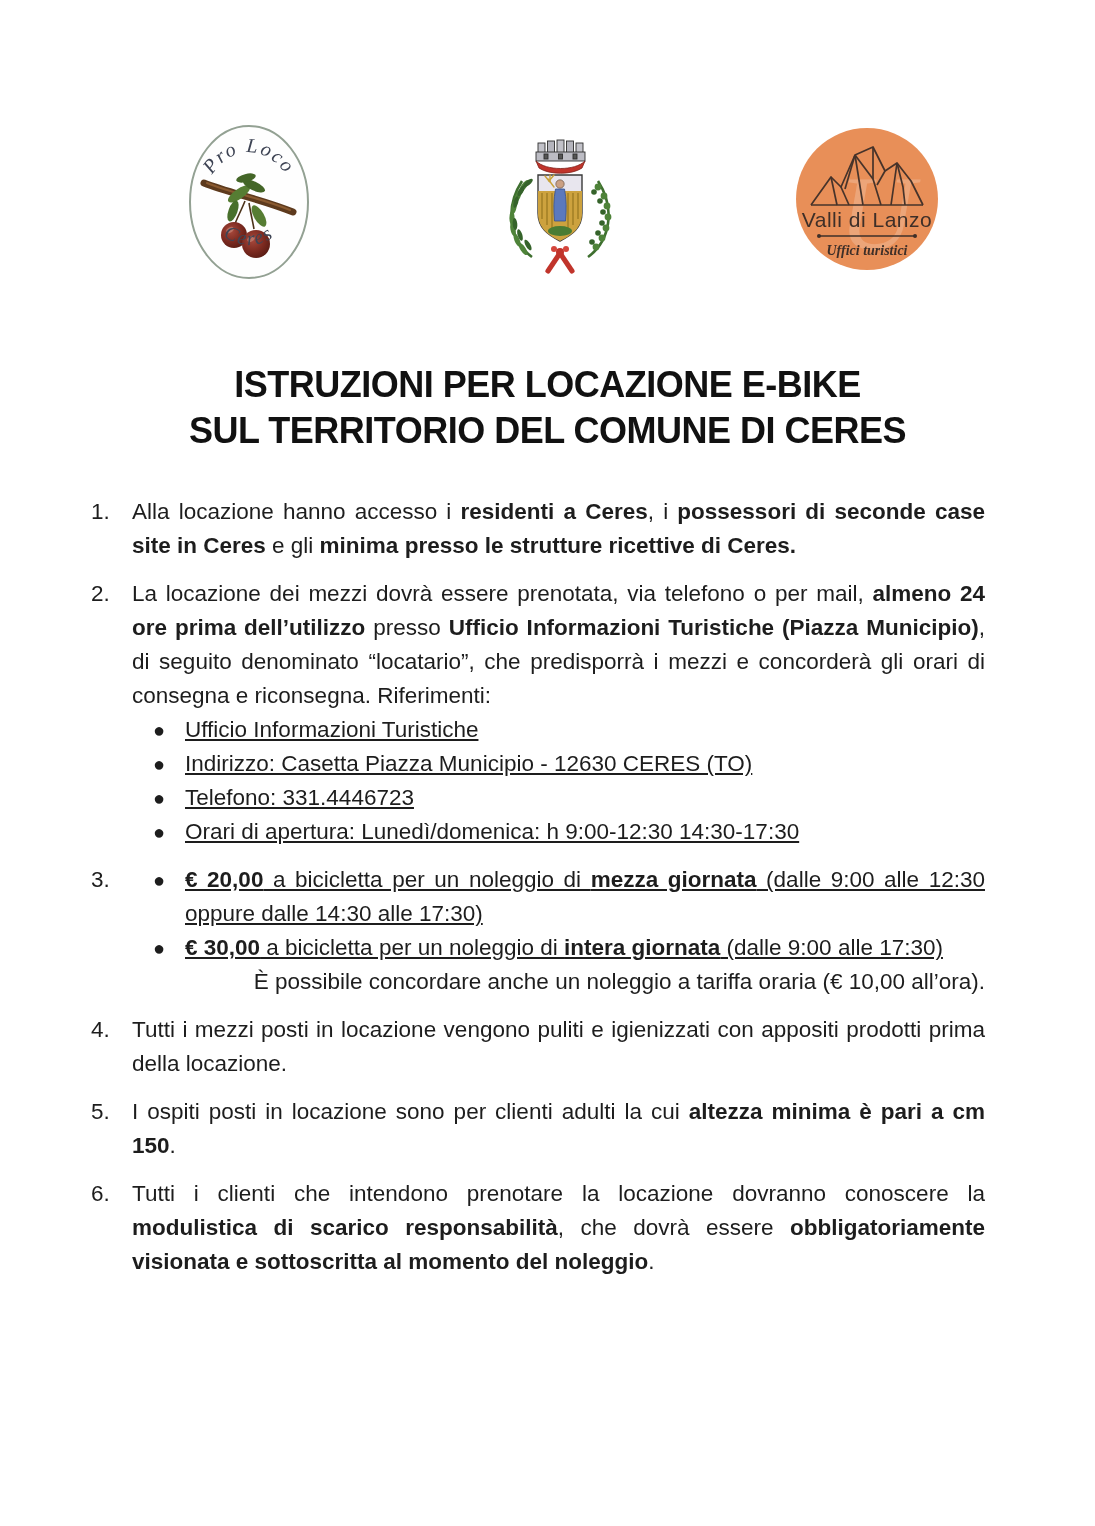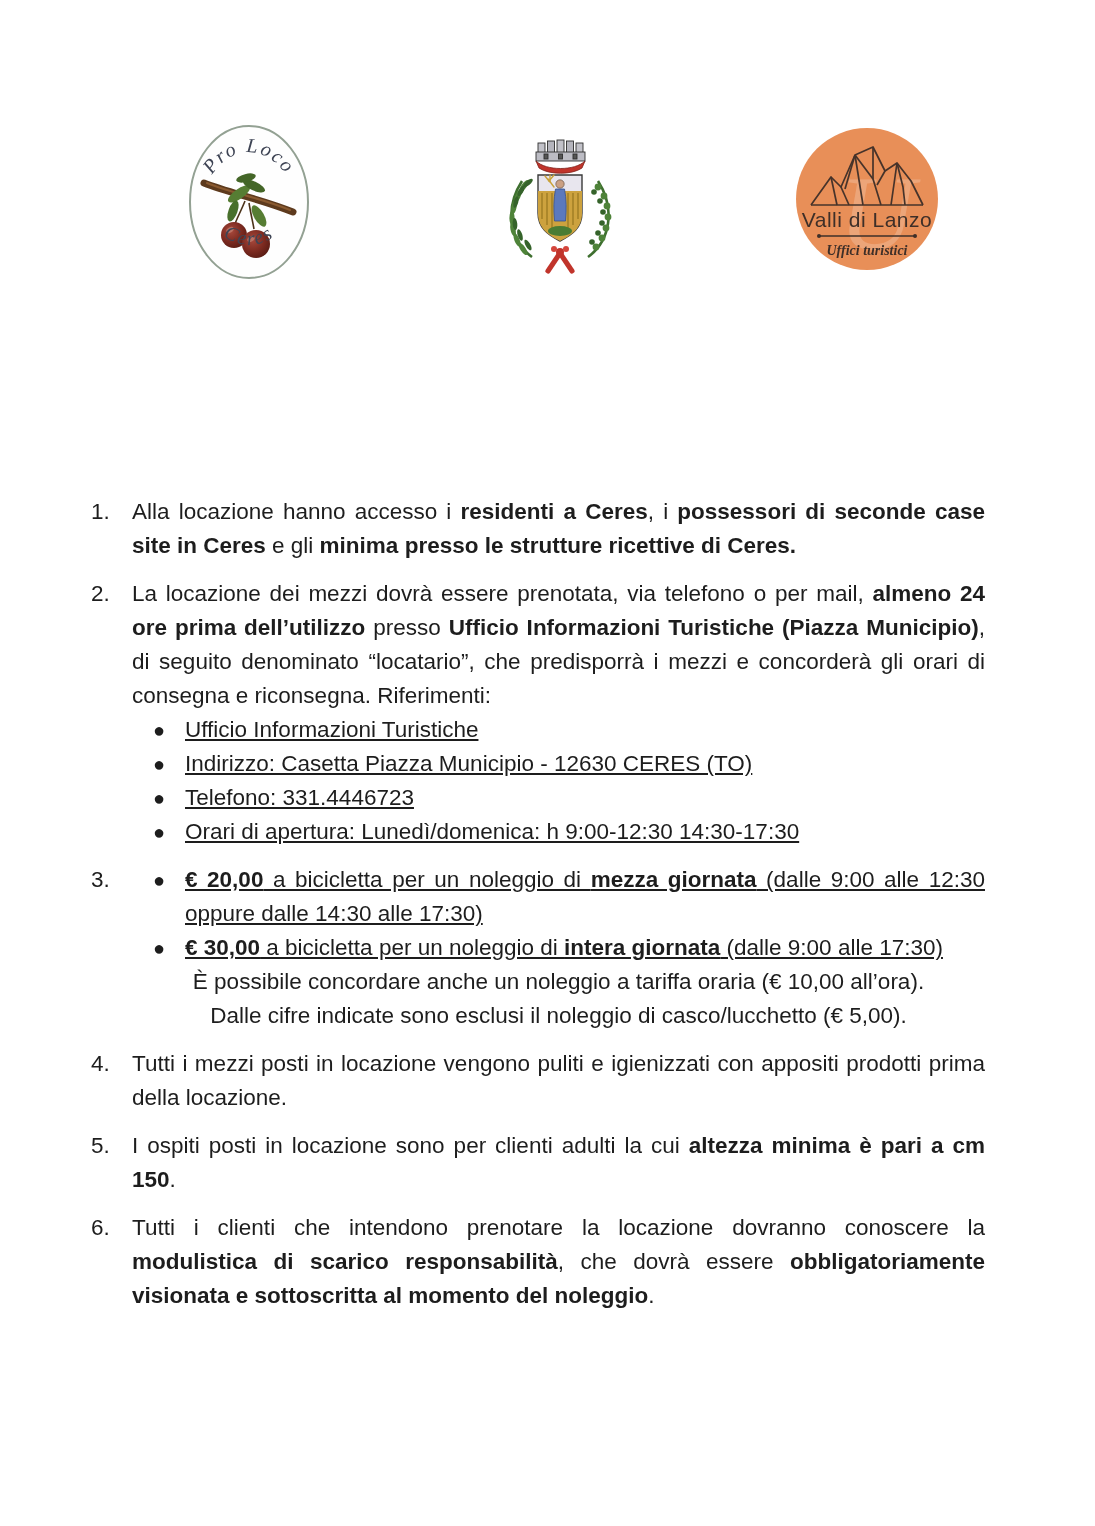--- a/index.html
+++ b/index.html
@@ -30,21 +30,21 @@
     letter-spacing:-0.5px;
     color:#111;
   }
 
   
   .content { position:absolute; top:495px; left:91px; width:894px; font-size:22.5px; line-height:34px; }
   .item { display:flex; margin-bottom:14px; }
   .num  { flex:0 0 41px; width:41px; }
   .body { flex:1; min-width:0; }
   .just { text-align:justify; }
-  .plainline { text-align:center; }
+  .plainline { text-align:right; }
   .bullets { }
   .bullet { display:flex; }
   .bullet .dot { flex:0 0 53px; width:53px; padding-left:21px; }
   .bullet .dot span { font-size:20px; }
   .bullet .btext { flex:1; min-width:0; text-align:justify;text-decoration:underline; }
   b { font-weight:bold; }
 </style>
 </head>
 <body>
 
@@ -196,20 +196,24 @@
         <g stroke="#3e2f28" stroke-width="1.5">
           <line x1="24" y1="109" x2="120" y2="109"></line>
         </g>
         <circle cx="24" cy="109" r="2" fill="#3e2f28"></circle>
         <circle cx="120" cy="109" r="2" fill="#3e2f28"></circle>
         <text x="72" y="128" text-anchor="middle" font-size="14" fill="#3e2f28" font-family="'Liberation Serif',serif" font-style="italic" font-weight="bold">Uffici turistici</text>
       </svg>
     </div>
   </div>
 
+  <div class="doc-title">
+    <div>ISTRUZIONI PER LOCAZIONE E-BIKE</div>
+    <div>SUL TERRITORIO DEL COMUNE DI CERES</div>
+  </div>
 
   <div class="content">
 
     <div class="item">
       <div class="num">1.</div>
       <div class="body">
         <div class="just"><span>Alla locazione hanno accesso i </span><b>residenti a Ceres</b><span>, i </span><b>possessori di seconde case site in Ceres</b><span> e gli </span><b>minima presso le strutture ricettive di Ceres.</b></div>
       </div>
     </div>
 
@@ -245,21 +249,20 @@
           <div class="bullet">
             <div class="dot"><span>●</span></div>
             <div class="btext"><b>€ 20,00</b><span> a bicicletta per un noleggio di </span><b>mezza giornata</b><span> (dalle 9:00 alle 12:30 oppure dalle 14:30 alle 17:30)</span></div>
           </div>
           <div class="bullet">
             <div class="dot"><span>●</span></div>
             <div class="btext"><b>€ 30,00</b><span> a bicicletta per un noleggio di </span><b>intera giornata</b><span> (dalle 9:00 alle 17:30)</span></div>
           </div>
         </div>
         <div class="plainline">È possibile concordare anche un noleggio a tariffa oraria (€ 10,00 all’ora).</div>
-        <div class="plainline">Dalle cifre indicate sono esclusi il noleggio di casco/lucchetto (€ 5,00).</div>
       </div>
     </div>
 
     <div class="item">
       <div class="num">4.</div>
       <div class="body">
         <div class="just"><span>Tutti i mezzi posti in locazione vengono puliti e igienizzati con appositi prodotti prima della locazione.</span></div>
       </div>
     </div>
 

